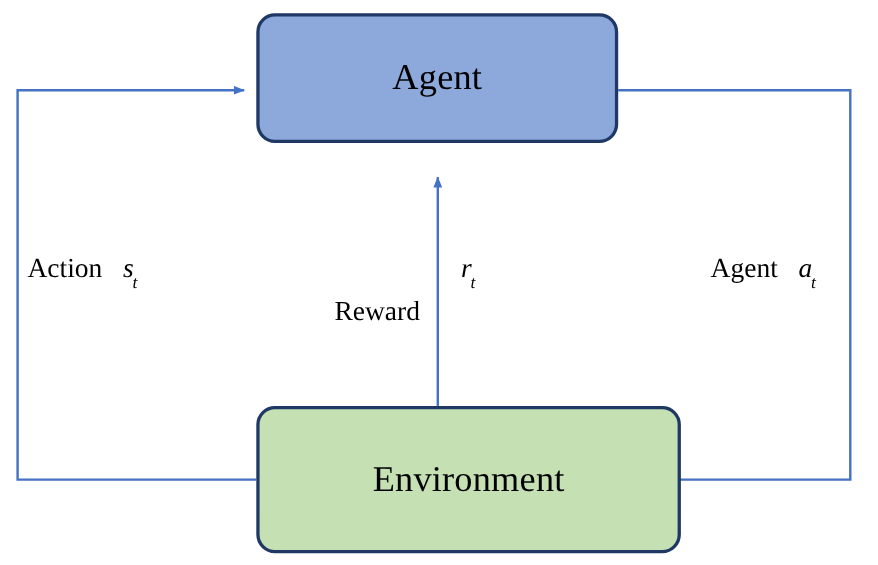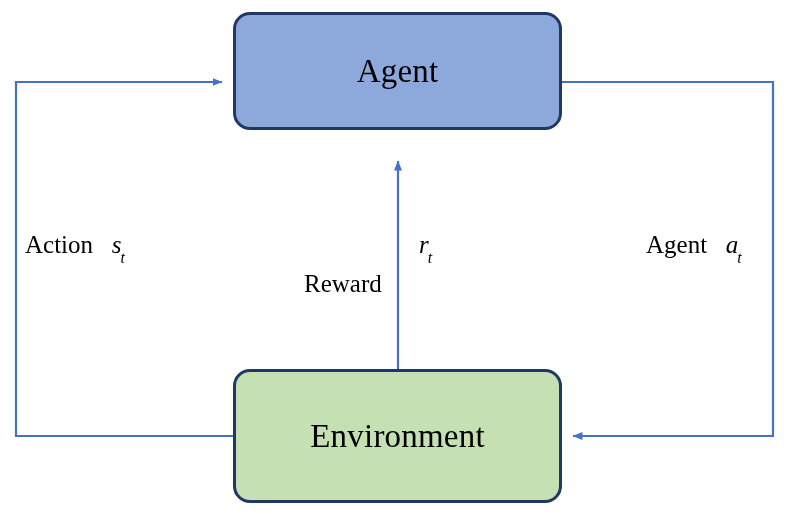--- a/index.html
+++ b/index.html
@@ -37,21 +37,21 @@
   #agent-box {
     left: 233px;
     top: 12px;
     width: 329px;
     height: 118px;
     background: #8DA9DC;
   }
   #environment-box {
     left: 233px;
     top: 369px;
-    width: 329px;
+    width: 386px;
     height: 134px;
     background: #C5E0B3;
     justify-content: center;
   }
   .node-label {
     font-family: "Liberation Serif", "DejaVu Serif", serif;
     font-size: 33px;
     font-weight: 400;
     color: #000000;
     line-height: 1;

